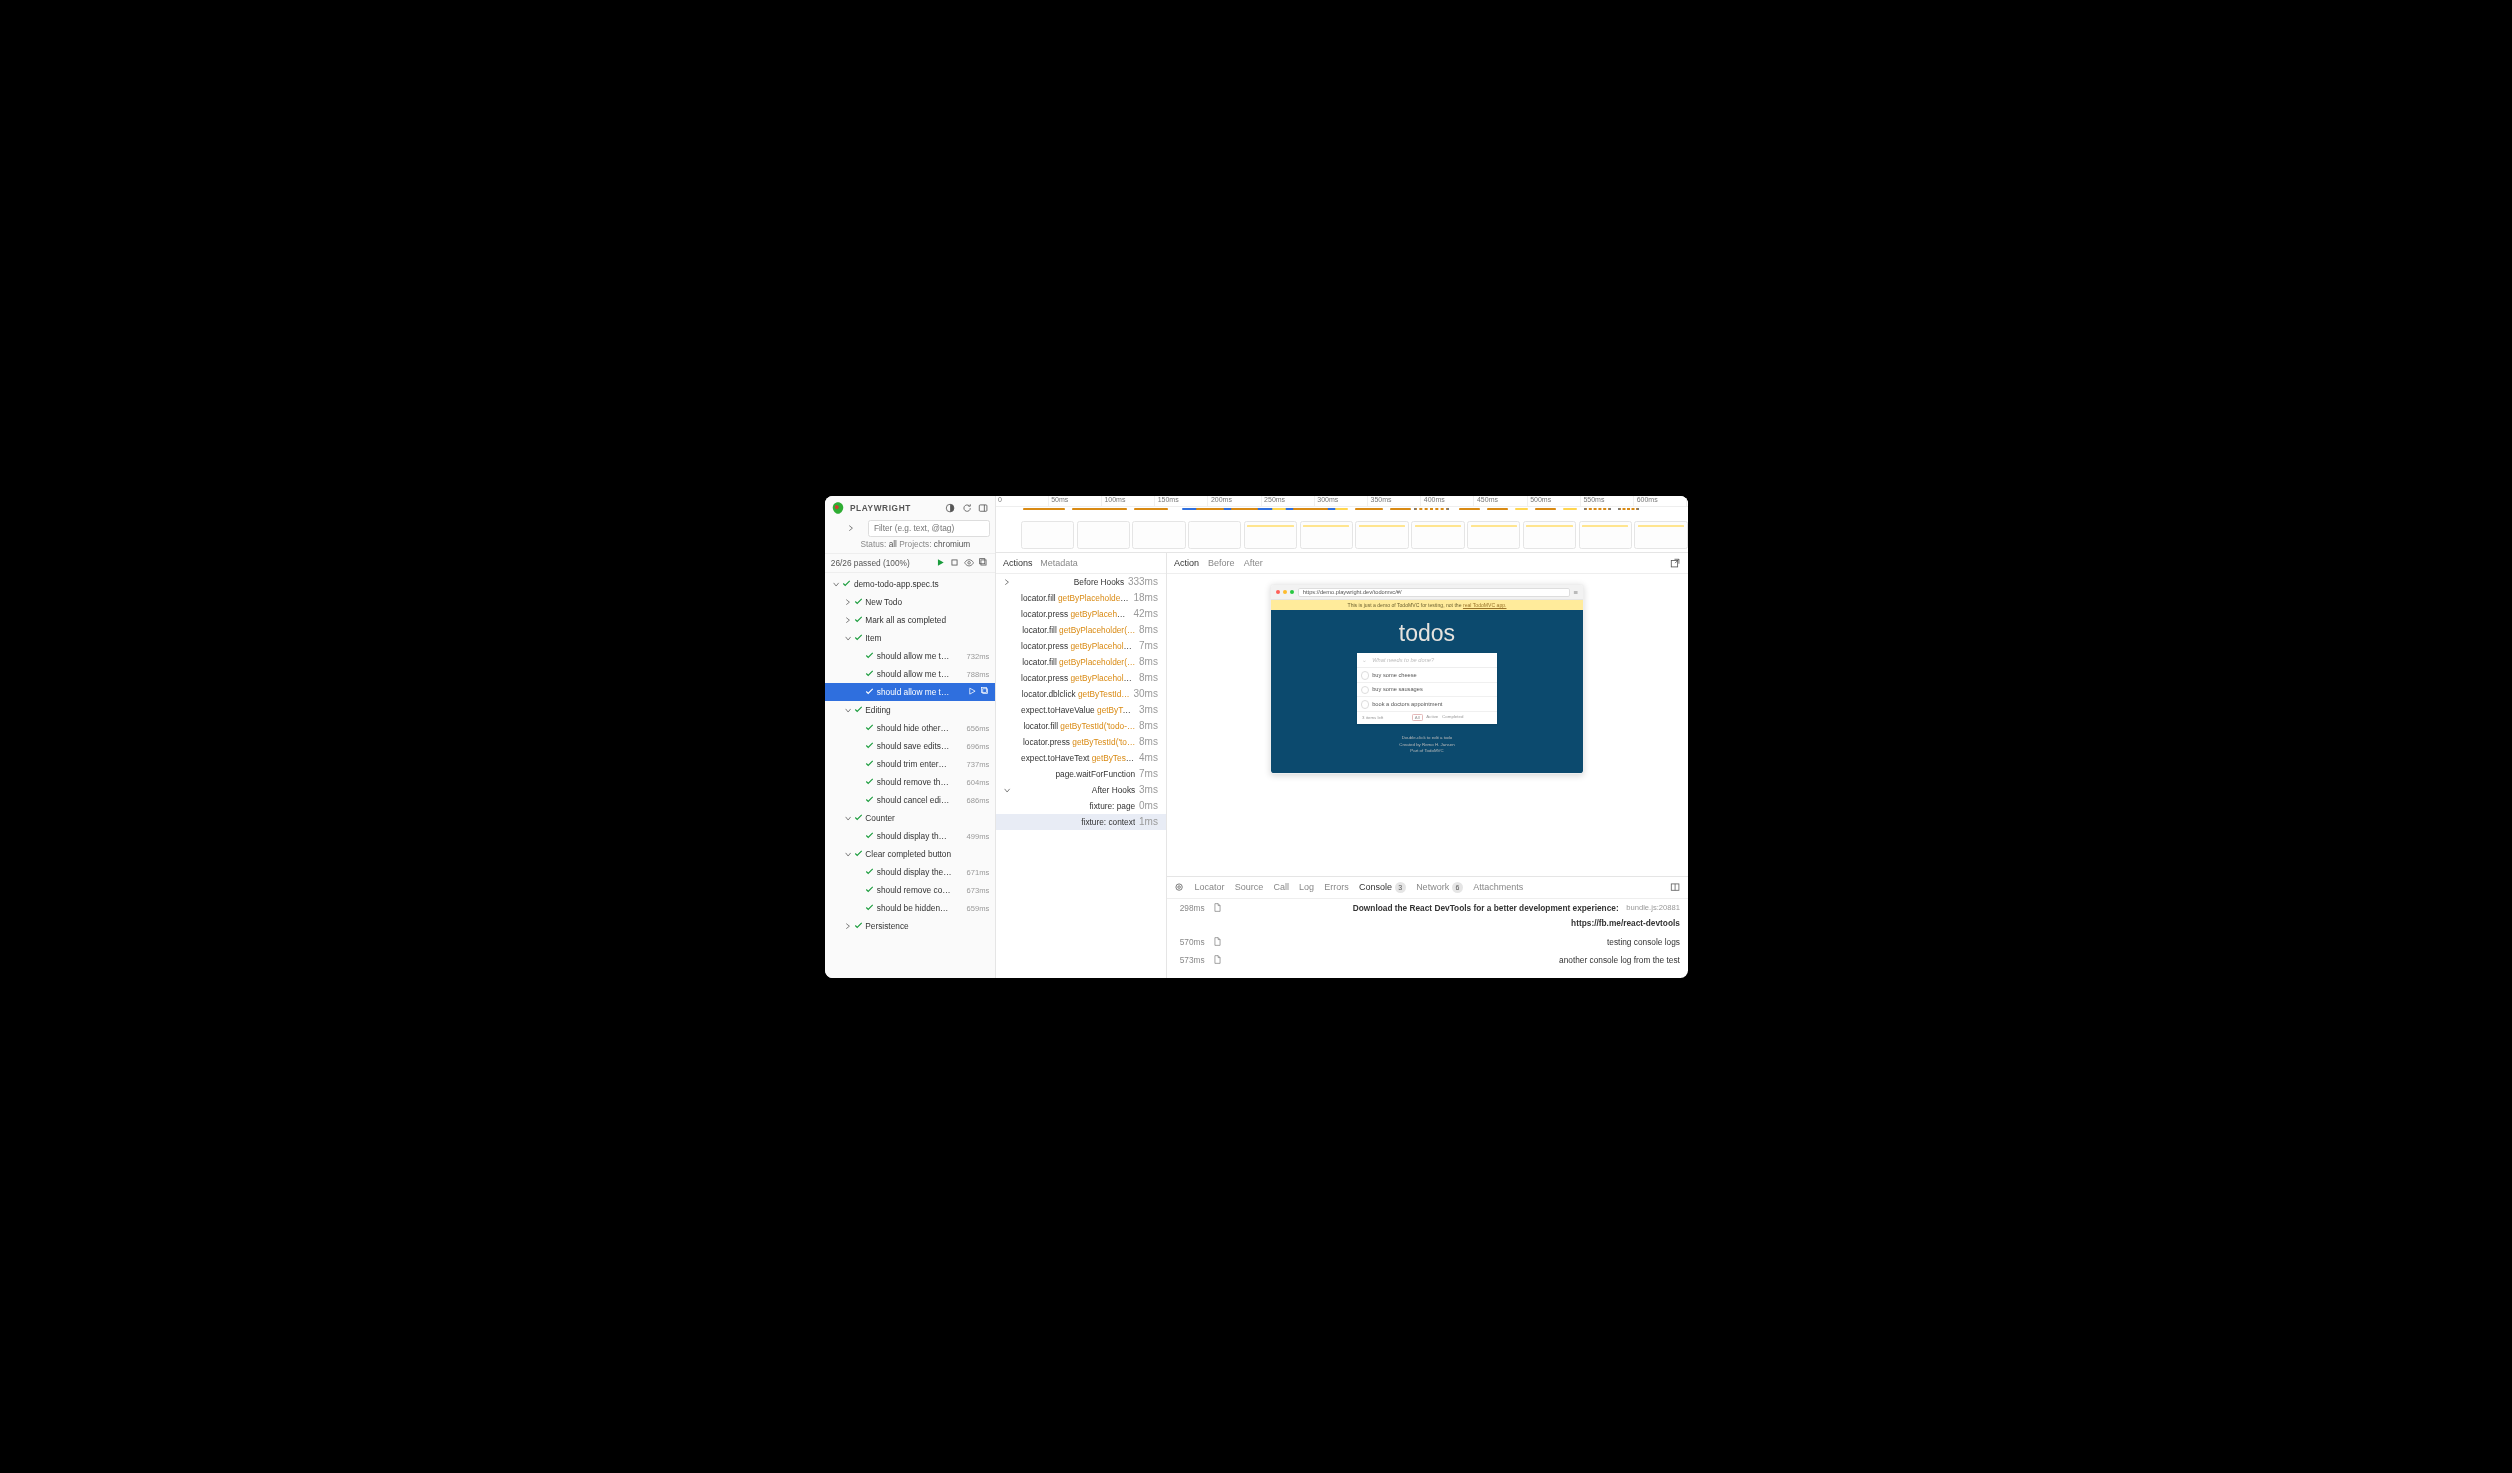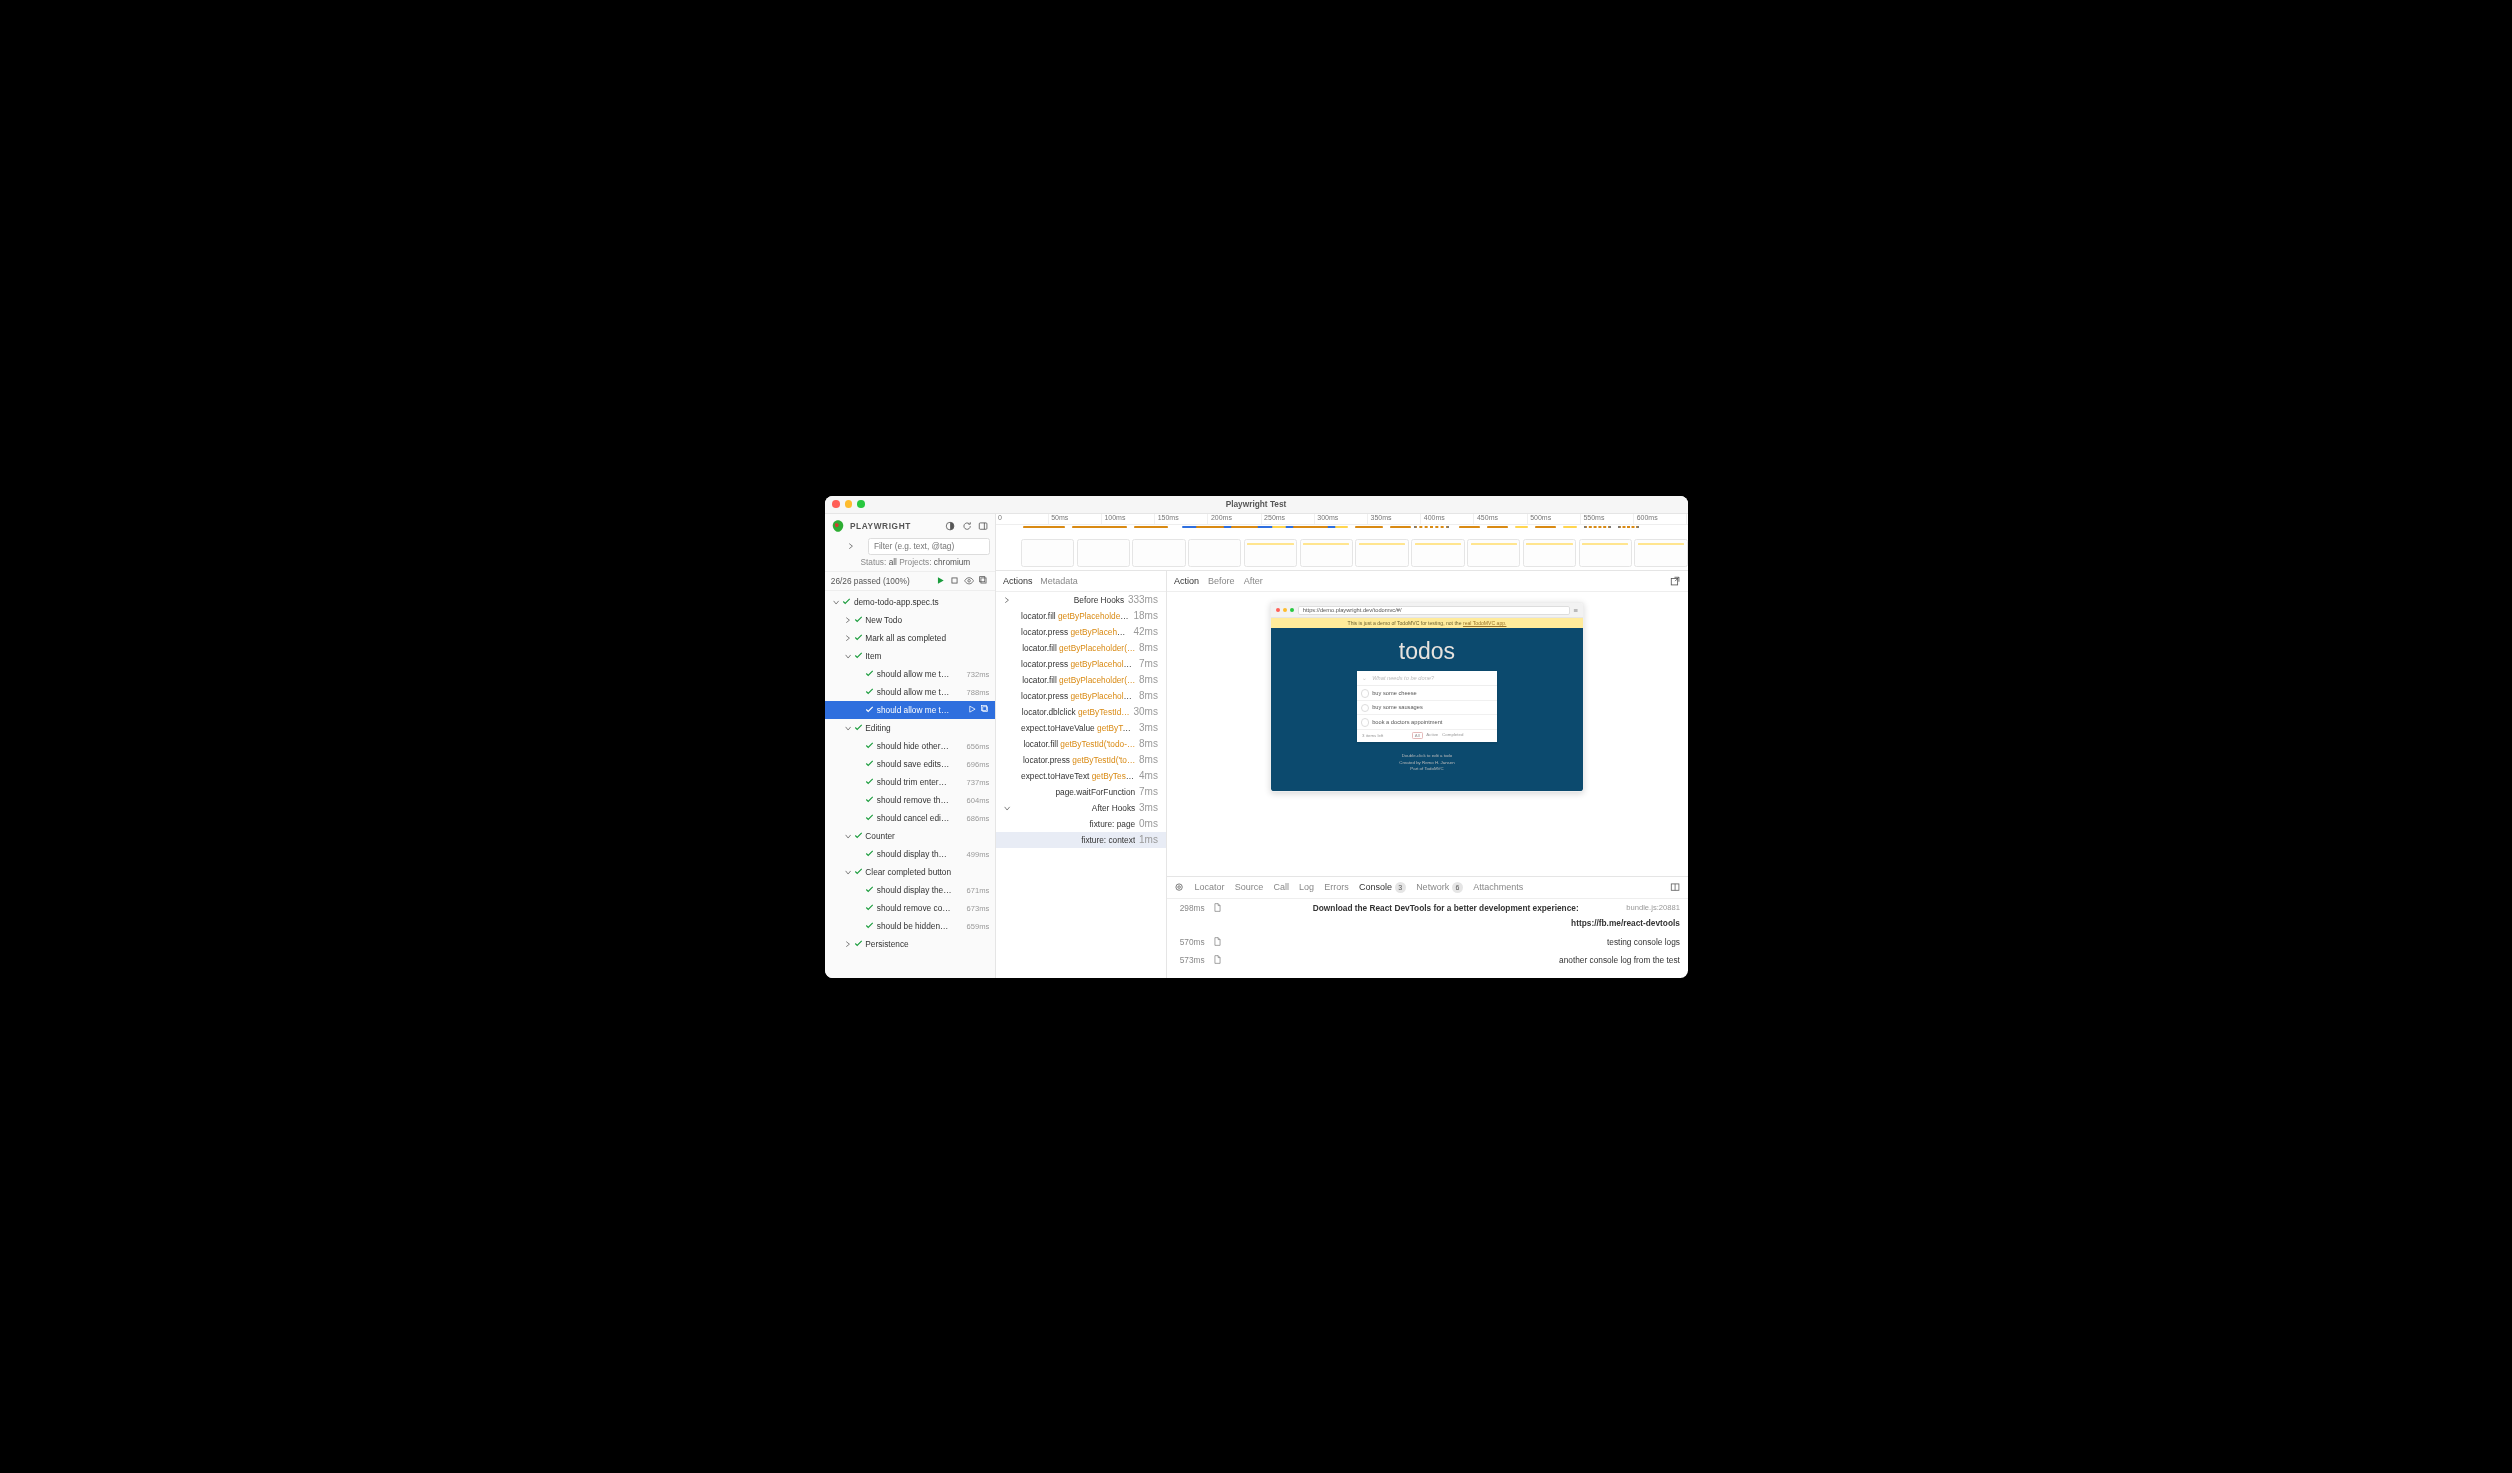--- a/index.html
+++ b/index.html
@@ -333,39 +333,31 @@
     min-width:11.4px; height:11.4px; border-radius:5.7px;
     background:#e5e5e5; color:#555; font-size:7px; padding:0 3.2px;
   }
   .btabs .spacer { flex:1; }
   .console-body { flex:1; overflow:auto; font-size:8.3px;text-align:right; }
   .crow { display:flex; padding: 3.8px 7.6px; gap: 7.6px; align-items:flex-start;}
   .crow .ts { color:#888; width:30.5px;}
   .crow .cicon { color:#888; width:10.2px; }
   .crow .cmsg { flex:1; color:#333; }
   .crow .cmsg.bold { font-weight:700; }
-  .crow .src { color:#999; font-size:7.6px;margin-left:40px;}
+  .crow .src { color:#999; font-size:7.6px;}
   .clink { padding: 0 7.6px 5.1px 48px; }
   .clink a { color:#333; font-weight:700; text-decoration:none; }
 
   .chev-svg { width:6.3px; height:6.3px; }
 </style>
 </head>
 <body>
 
 <div class="window">
 
-  <div class="titlebar">
-    <div class="traffic-lights">
-      <div class="tl red"></div>
-      <div class="tl yellow"></div>
-      <div class="tl green"></div>
-    </div>
-    <div class="titlebar-title">Playwright Test</div>
-  </div>
 
   <div class="app-body">
 
     <div class="sidebar">
       <div class="sb-header">
         <span class="pw-logo">
           <svg viewBox="0 0 24 24" width="14" height="14">
               <path fill="#2ead33" d="M12 2c5 0 9 4 9 9 0 6-5 11-9 11S3 17 3 11c0-5 4-9 9-9z"></path>
               <path fill="#d43a2f" d="M7 8c2-1 5-1 6 1 1 2-1 5-3 5s-4-3-3-6z"></path>
             </svg>

